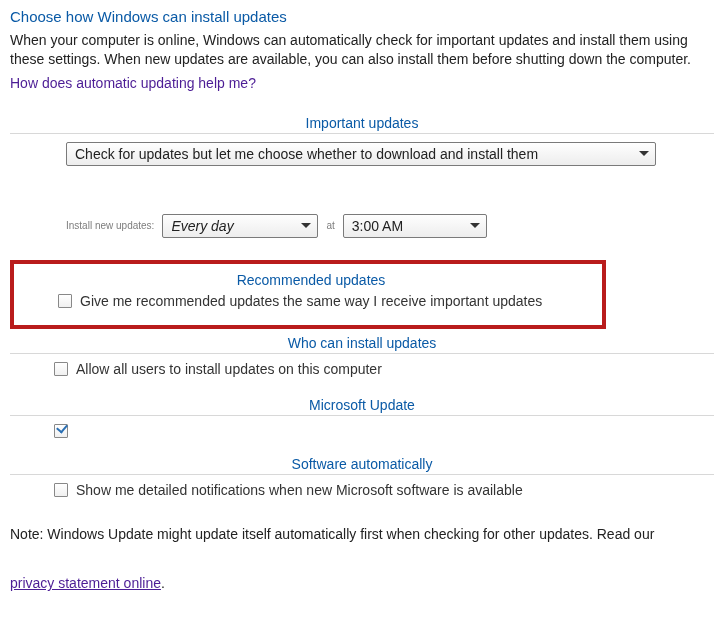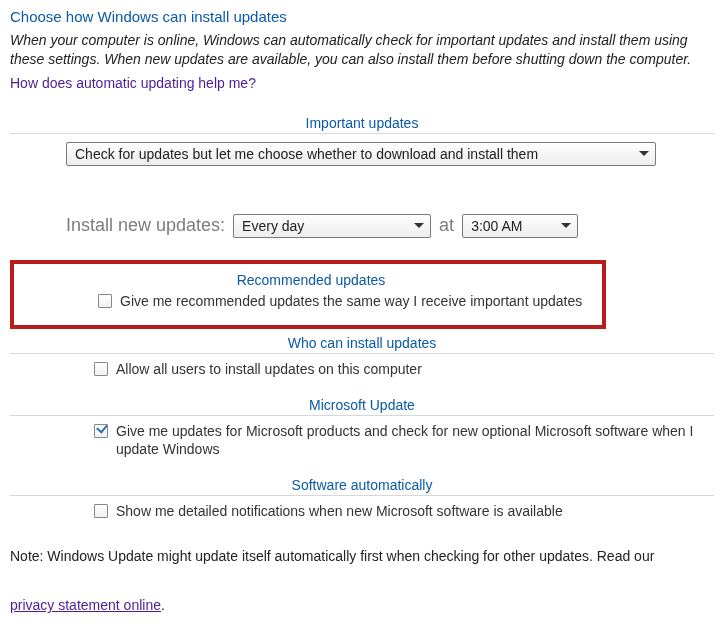--- a/index.html
+++ b/index.html
@@ -18,21 +18,20 @@
       font-size: 15px;
       font-weight: 400;
       margin-bottom: 6px;
     }
     .intro {
       font-size: 14px;
       line-height: 1.35;
       color: #222;
       margin-bottom: 6px;
       max-width: 700px;
-      font-style: italic;
     }
     .link {
       color: #4c1d95;
       text-decoration: none;
       cursor: pointer;
       font-size: 14px;
       display: inline-block;
     }
     .section-label {
       color: #0a5aa6;
@@ -67,26 +66,26 @@
       border-right: 5px solid transparent;
       border-top: 5px solid #333;
     }
     .row-indent { padding-left: 56px; }
     .schedule-row {
       display: flex;
       align-items: center;
       gap: 8px;
       margin-top: 48px;
     }
-    .muted { color: #7d7d7d; font-size: 18px; }
+    .muted { color: #7d7d7d; font-size: 10px; }
     .cb-row {
       display: flex;
       align-items: flex-start;
       gap: 8px;
-      padding-left: 84px;
+      padding-left: 44px;
       font-size: 14px;
       line-height: 1.35;
       margin-top: 4px;
     }
     .cb {
       width: 14px; height: 14px;
       border: 1px solid #888;
       background: linear-gradient(#fff,#f0f0f0);
       border-radius: 1px;
       margin-top: 2px;
@@ -133,26 +132,26 @@
   <div class="section-label">Important updates</div>
   <hr class="divider">
   <div class="row-indent" style="margin-top:8px;">
     <div class="dropdown" style="width:590px;">
       <span>Check for updates but let me choose whether to download and install them</span>
       <span class="arrow"></span>
     </div>
   </div>
   <div class="row-indent schedule-row">
     <span class="muted">Install new updates:</span>
-    <div class="dropdown" style="width:198px;">
+    <div class="dropdown" style="width:156px;font-style:italic;">
       <span>Every day</span>
       <span class="arrow"></span>
     </div>
     <span class="muted">at</span>
-    <div class="dropdown" style="width:116px;">
+    <div class="dropdown" style="width:144px;">
       <span>3:00 AM</span>
       <span class="arrow"></span>
     </div>
   </div>
 </div>
 
 
 <div class="highlight-box">
   <div class="section-label">Recommended updates</div>
   <div class="cb-row">
@@ -170,21 +169,20 @@
     <span class="cb-label">Allow all users to install updates on this computer</span>
   </div>
 </div>
 
 
 <div class="block tight">
   <div class="section-label">Microsoft Update</div>
   <hr class="divider">
   <div class="cb-row">
     <div class="cb checked"></div>
-    <span class="cb-label">Give me updates for Microsoft products and check for new optional Microsoft software when I update Windows</span>
   </div>
 </div>
 
 
 <div class="block tight">
   <div class="section-label">Software automatically</div>
   <hr class="divider">
   <div class="cb-row">
     <div class="cb"></div>
     <span class="cb-label">Show me detailed notifications when new Microsoft software is available</span>

